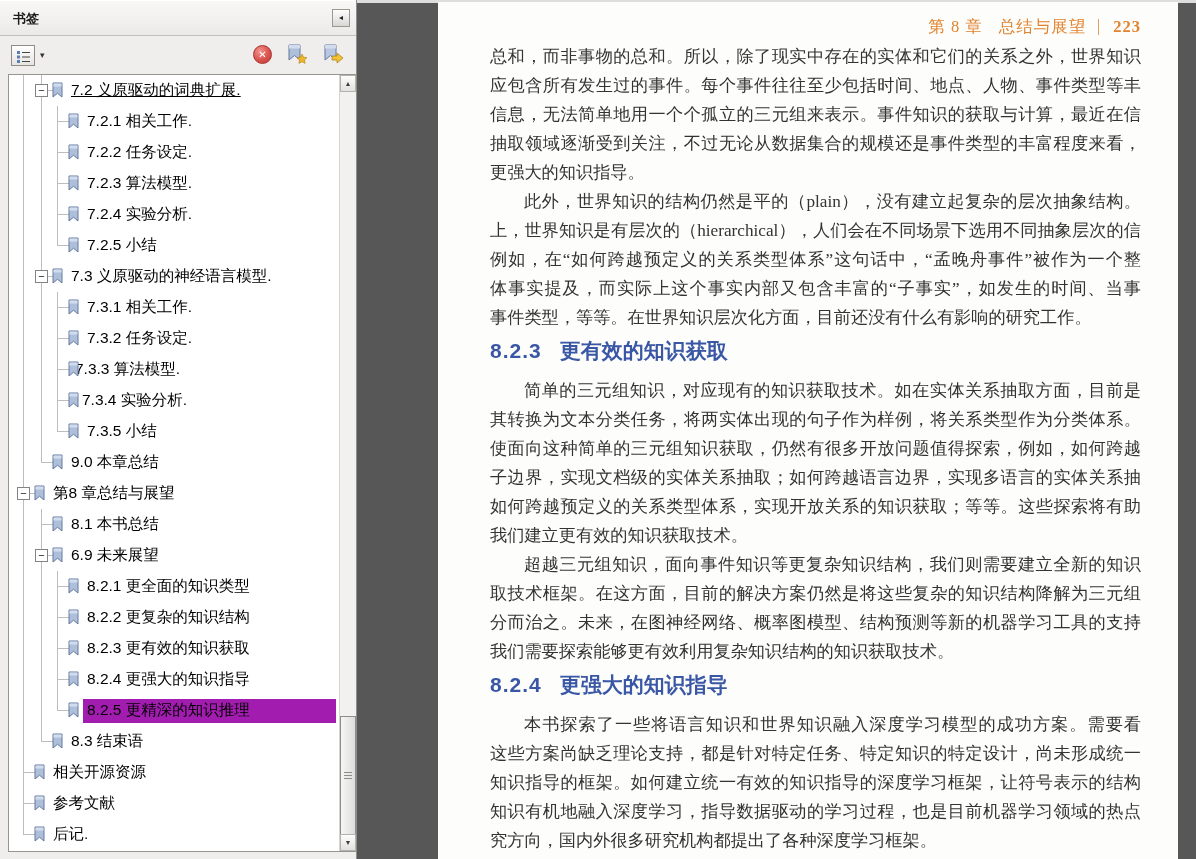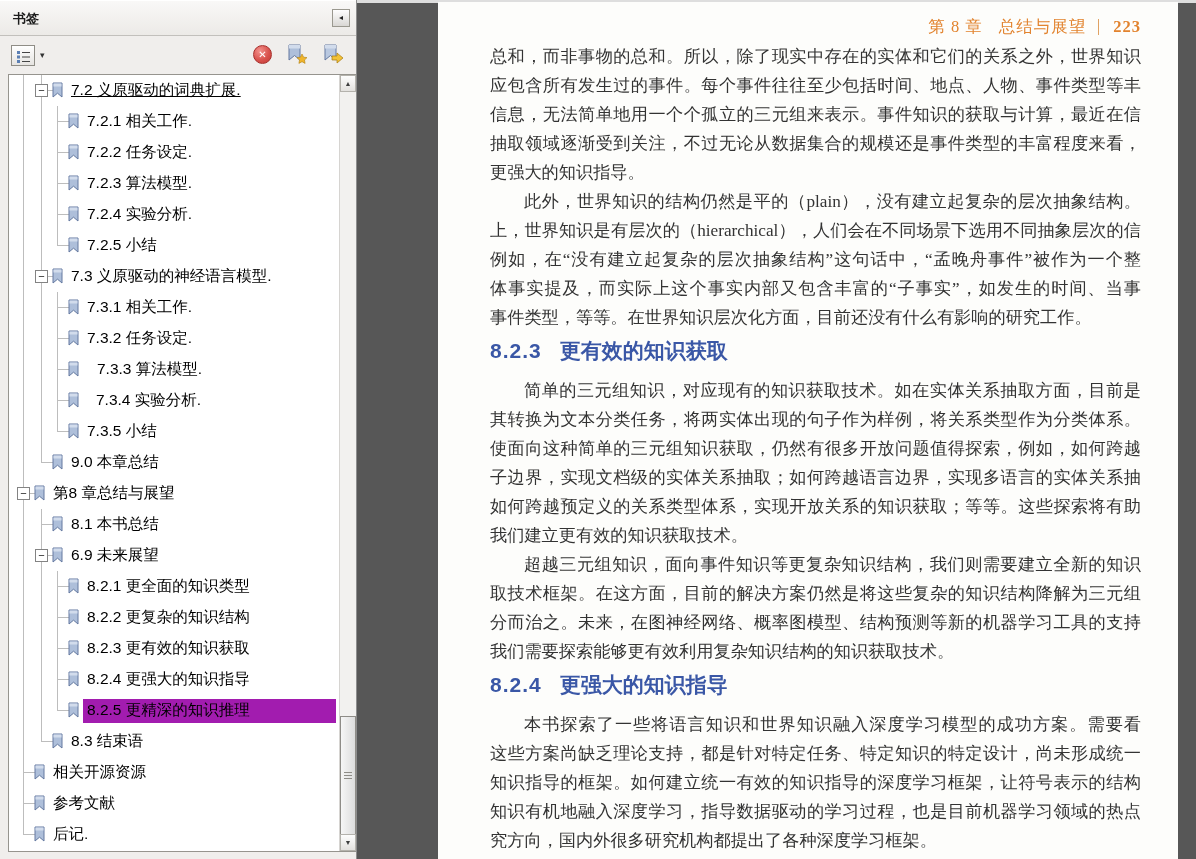--- a/index.html
+++ b/index.html
@@ -262,32 +262,32 @@
         </div>
         <div class="tree-row">
           <div class="vline" style="left: 14px;"></div>
           <div class="vline" style="left: 32px;"></div>
           <div class="vline" style="left: 48px;"></div>
           <div class="hline" style="left: 48px; width: 12px;"></div>
           <div class="bm-icon" style="left: 58px;"><svg width="13" height="16" viewBox="0 0 13 16">
               <path d="M2 1 h9 v14 l-4.5 -3.8 -4.5 3.8 z" fill="#aebfda" stroke="#6479a0"></path>
               <path d="M2.5 1.5 h8 v3 h-8 z" fill="#d2dcec"></path>
             </svg></div>
-          <div class="bm-label" style="left: 84px;">7.3.3 算法模型.</div>
-        </div>
-        <div class="tree-row">
-          <div class="vline" style="left: 14px;"></div>
-          <div class="vline" style="left: 32px;"></div>
-          <div class="vline" style="left: 48px;"></div>
-          <div class="hline" style="left: 48px; width: 12px;"></div>
-          <div class="bm-icon" style="left: 58px;"><svg width="13" height="16" viewBox="0 0 13 16">
-              <path d="M2 1 h9 v14 l-4.5 -3.8 -4.5 3.8 z" fill="#aebfda" stroke="#6479a0"></path>
-              <path d="M2.5 1.5 h8 v3 h-8 z" fill="#d2dcec"></path>
-            </svg></div>
-          <div class="bm-label" style="left: 83px;">7.3.4 实验分析.</div>
+          <div class="bm-label" style="left: 62px;">7.3.3 算法模型.</div>
+        </div>
+        <div class="tree-row">
+          <div class="vline" style="left: 14px;"></div>
+          <div class="vline" style="left: 32px;"></div>
+          <div class="vline" style="left: 48px;"></div>
+          <div class="hline" style="left: 48px; width: 12px;"></div>
+          <div class="bm-icon" style="left: 58px;"><svg width="13" height="16" viewBox="0 0 13 16">
+              <path d="M2 1 h9 v14 l-4.5 -3.8 -4.5 3.8 z" fill="#aebfda" stroke="#6479a0"></path>
+              <path d="M2.5 1.5 h8 v3 h-8 z" fill="#d2dcec"></path>
+            </svg></div>
+          <div class="bm-label" style="left: 69px;">7.3.4 实验分析.</div>
         </div>
         <div class="tree-row">
           <div class="vline" style="left: 14px;"></div>
           <div class="vline" style="left: 32px;"></div>
           <div class="vline half" style="left: 48px;"></div>
           <div class="hline" style="left: 48px; width: 12px;"></div>
           <div class="bm-icon" style="left: 58px;"><svg width="13" height="16" viewBox="0 0 13 16">
               <path d="M2 1 h9 v14 l-4.5 -3.8 -4.5 3.8 z" fill="#aebfda" stroke="#6479a0"></path>
               <path d="M2.5 1.5 h8 v3 h-8 z" fill="#d2dcec"></path>
             </svg></div>
@@ -454,21 +454,21 @@
         <div class="para">
           <div class="tline">总和，而非事物的总和。所以，除了现实中存在的实体和它们的关系之外，世界知识还</div>
           <div class="tline">应包含所有发生过的事件。每个事件往往至少包括时间、地点、人物、事件类型等丰富</div>
           <div class="tline">信息，无法简单地用一个个孤立的三元组来表示。事件知识的获取与计算，最近在信息</div>
           <div class="tline">抽取领域逐渐受到关注，不过无论从数据集合的规模还是事件类型的丰富程度来看，仍</div>
           <div class="tline no-just">更强大的知识指导。</div>
         </div>
         <div class="para">
           <div class="tline first-indent">此外，世界知识的结构仍然是平的（plain），没有建立起复杂的层次抽象结构。实际</div>
           <div class="tline">上，世界知识是有层次的（hierarchical），人们会在不同场景下选用不同抽象层次的信息。</div>
-          <div class="tline">例如，在“没有建立起复杂的层次抽象结构”这句话中，“孟晚舟事件”被作为一个整</div>
+          <div class="tline">例如，在“如何跨越预定义的关系类型体系”这句话中，“孟晚舟事件”被作为一个整</div>
           <div class="tline">体事实提及，而实际上这个事实内部又包含丰富的“子事实”，如发生的时间、当事人、</div>
           <div class="tline no-just">事件类型，等等。在世界知识层次化方面，目前还没有什么有影响的研究工作。</div>
         </div>
         <div class="doc-heading"><span class="hnum">8.2.3</span><span>更有效的知识获取</span></div>
         <div class="para">
           <div class="tline first-indent">简单的三元组知识，对应现有的知识获取技术。如在实体关系抽取方面，目前是将</div>
           <div class="tline">其转换为文本分类任务，将两实体出现的句子作为样例，将关系类型作为分类体系。即</div>
           <div class="tline">使面向这种简单的三元组知识获取，仍然有很多开放问题值得探索，例如，如何跨越句</div>
           <div class="tline">子边界，实现文档级的实体关系抽取；如何跨越语言边界，实现多语言的实体关系抽取；</div>
           <div class="tline">如何跨越预定义的关系类型体系，实现开放关系的知识获取；等等。这些探索将有助于</div>

